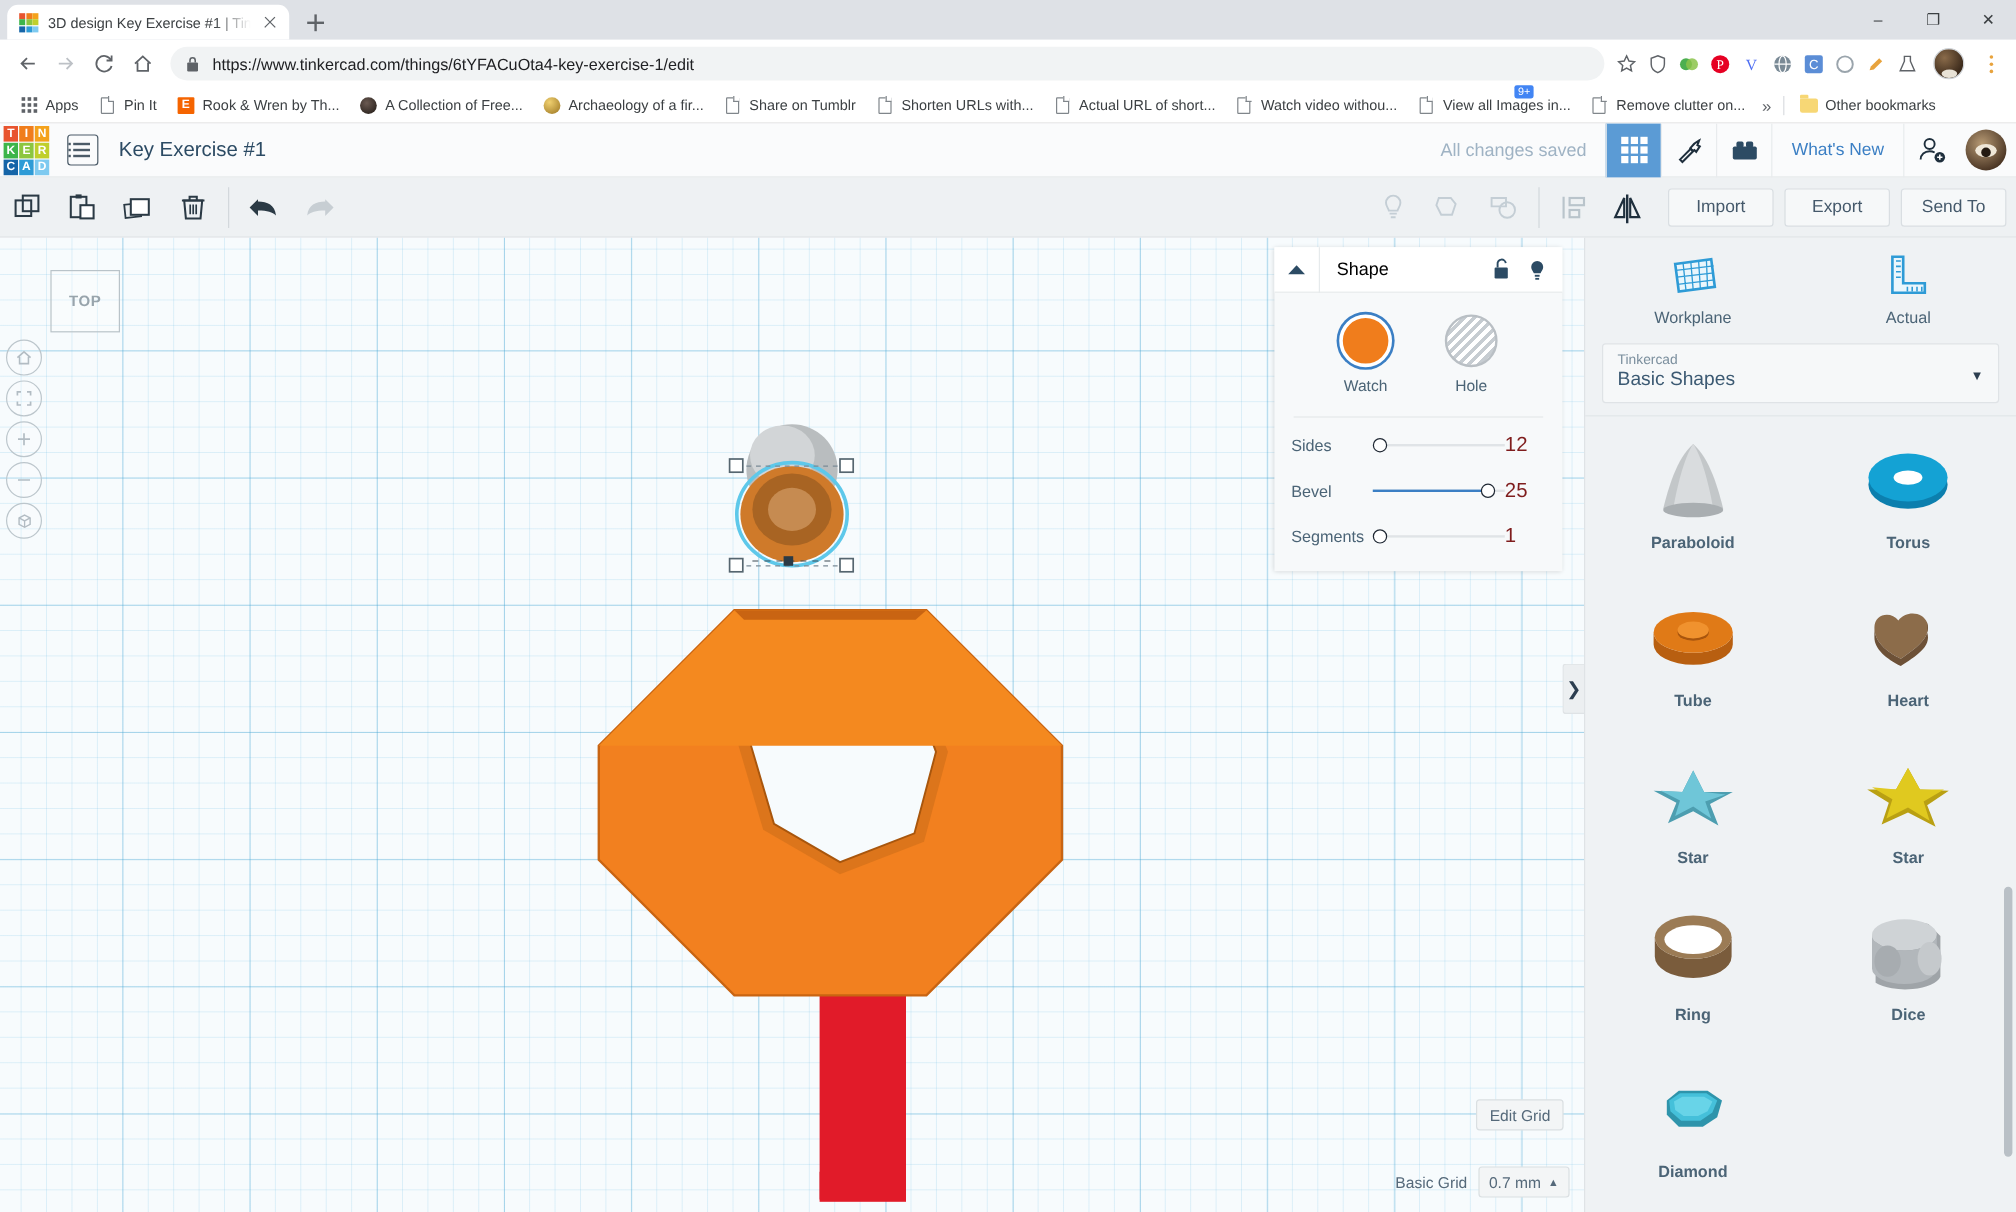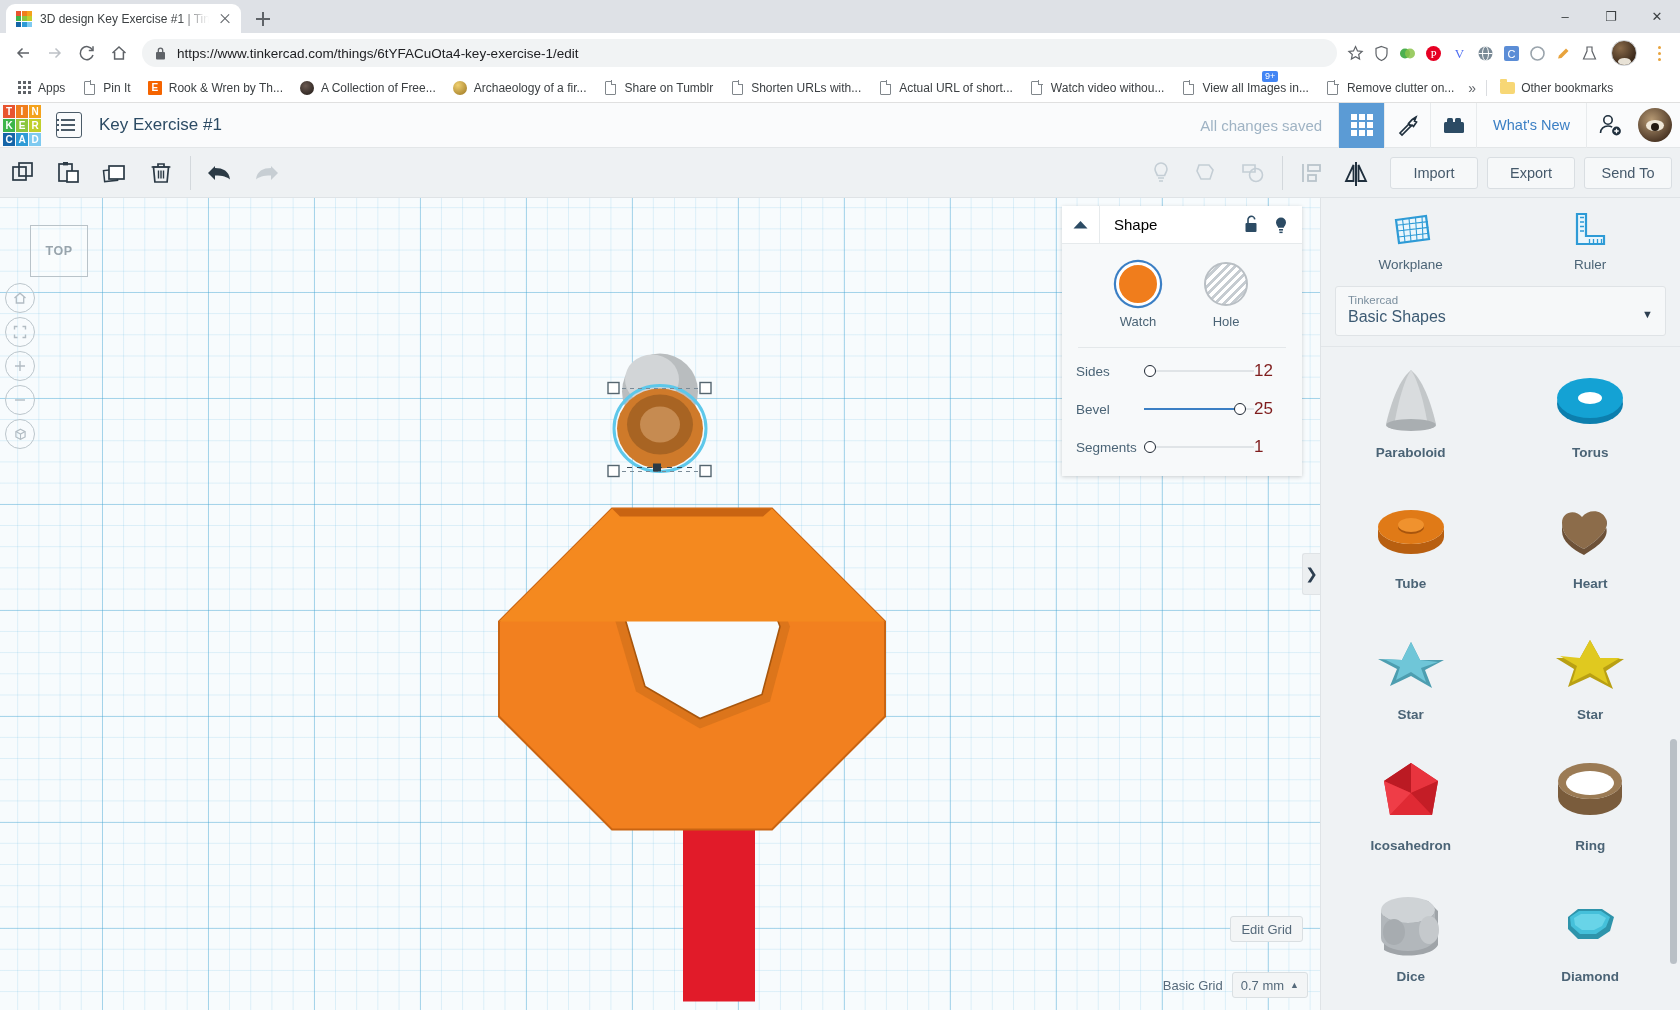--- a/index.html
+++ b/index.html
@@ -169,21 +169,21 @@
       linear-gradient(to right, rgba(70,165,210,.38) 1px, transparent 1px),
       linear-gradient(to bottom, rgba(70,165,210,.38) 1px, transparent 1px),
       linear-gradient(to right, rgba(120,195,230,.22) 1px, transparent 1px),
       linear-gradient(to bottom, rgba(120,195,230,.22) 1px, transparent 1px);
     background-size: 106px 106px, 106px 106px, 21.2px 21.2px, 21.2px 21.2px;
     background-position: -4px -12px, -4px -12px, -4px -12px, -4px -12px;
   }
 
   
   .viewcube {
-    position: absolute; left: 30px; top: 27px; width: 58px; height: 52px;
+    position: absolute; left: 42px; top: 27px; width: 58px; height: 52px;
     border: 1.5px solid #b9c3c9; background: rgba(255,255,255,.25);
     display: flex; align-items: center; justify-content: center;
     font-size: 12.5px; font-weight: bold; color: #98a4ac; letter-spacing: .5px; cursor: pointer;
   }
   .navcol { position: absolute; left: 5px; top: 85px; display: flex; flex-direction: column; gap: 4px; }
   .navbtn-c {
     width: 30px; height: 30px; border-radius: 50%; border: 1.3px solid #bcc6cc;
     display: flex; align-items: center; justify-content: center; color: #b2bcc3;
     font-size: 14px; cursor: pointer; background: rgba(255,255,255,.18);
   }
@@ -798,21 +798,21 @@
                        M8.6 17.3 L40 13.6 M9.3 23 L40.4 19.4 M10.1 29 L41 25.2" stroke="#2e9bd6" stroke-width="1.1" fill="none"></path>
             </svg>
             <span>Workplane</span>
           </div>
           <div class="lib-tool">
             <svg width="44" height="42" viewBox="0 0 44 42">
               <path d="M9 6 h9 v22 h18 v8 H9 Z" fill="#eaf6fc" stroke="#2e9bd6" stroke-width="2.2"></path>
               <path d="M12 9.5h4M12 14h4M12 18.5h4M12 23h4
                        M21.5 31v4M25.5 31v4M29.5 31v4M33.5 31v4" stroke="#2e9bd6" stroke-width="1.3"></path>
             </svg>
-            <span>Ruler</span>
+            <span>Actual</span>
           </div>
         </div>
 
         <div class="lib-select-wrap">
           <div class="lib-select">
             <div class="grp">Tinkercad</div>
             <div class="cur">Basic Shapes</div>
             <div class="caret">▼</div>
           </div>
         </div>
@@ -876,33 +876,20 @@
           <div class="lib-cell">
             <div class="thumb">
               <svg width="86" height="62" viewBox="0 0 86 62">
                 <path d="M43 8 L53 26 L77 27 L59 39 L66 57 L43 45 L21 55 L27 37 L9 26 L33 26 Z" fill="#b9a013"></path>
                 <path d="M43 8 L53 26 L73 26 L56 36 L61 52 L43 41 L25 50 L30 34 L13 24 L33 26 Z" fill="#e0c91f"></path>
               </svg>
             </div>
             <div class="nm">Star</div>
           </div>
 
-          <div class="lib-cell">
-            <div class="thumb">
-              <svg width="78" height="74" viewBox="0 0 78 74">
-                <path d="M39 6 L66 24 L60 58 L18 58 L12 24 Z" fill="#d4212b"></path>
-                <path d="M39 6 L66 24 L39 36 Z" fill="#e8343e"></path>
-                <path d="M39 6 L12 24 L39 36 Z" fill="#bb1a23"></path>
-                <path d="M39 36 L60 58 L18 58 Z" fill="#e02a34"></path>
-                <path d="M66 24 L60 58 L39 36 Z" fill="#c41d26"></path>
-                <path d="M12 24 L18 58 L39 36 Z" fill="#ef3d47"></path>
-              </svg>
-            </div>
-            <div class="nm">Icosahedron</div>
-          </div>
 
           <div class="lib-cell">
             <div class="thumb">
               <svg width="80" height="70" viewBox="0 0 80 70">
                 <path d="M8 22 a32 18 0 0 0 64 0 v16 a32 18 0 0 1 -64 0 z" fill="#7a5c3c"></path>
                 <ellipse cx="40" cy="22" rx="32" ry="18" fill="#9b7b55"></ellipse>
                 <ellipse cx="40" cy="24" rx="24" ry="12" fill="#fff"></ellipse>
               </svg>
             </div>
             <div class="nm">Ring</div>

